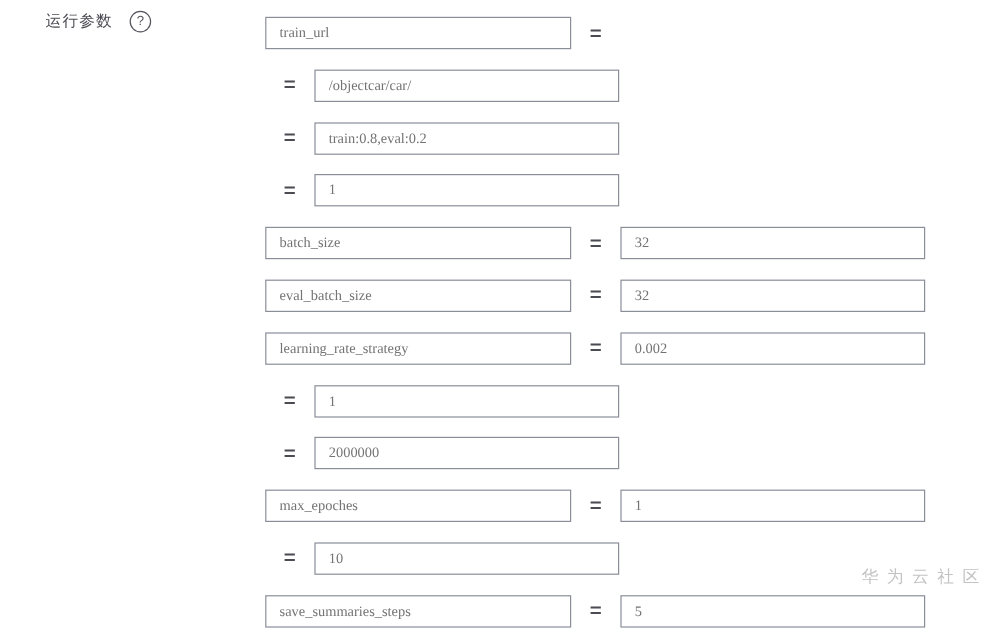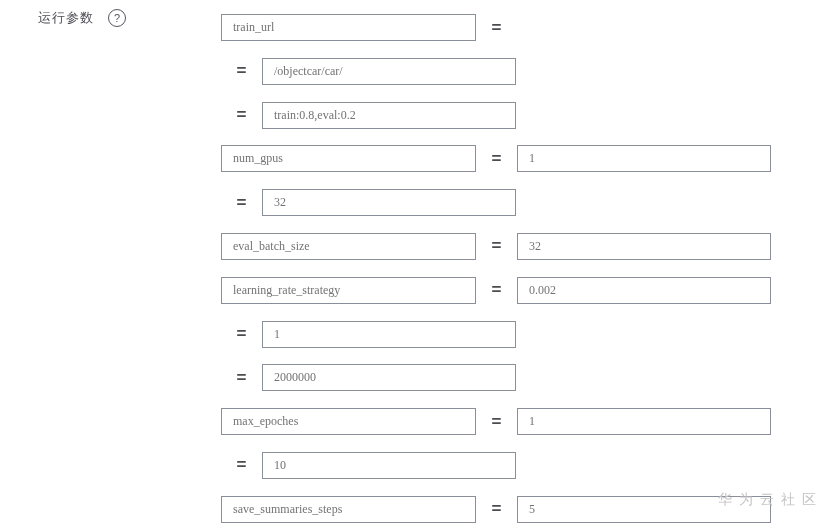--- a/index.html
+++ b/index.html
@@ -71,21 +71,21 @@
   .eqwrap {
     width: 41px;
     text-align: center;
     font-weight: bold;
     font-size: 17px;
     color: #4b4b52;
     user-select: none;
   }
   .watermark {
     position: absolute;
-    top: 491px;
+    top: 472px;
     right: 5px;
     font-size: 14px;
     letter-spacing: 7px;
     color: #c3c3c3;
     z-index: 5;
     pointer-events: none;
   }
 </style>
 </head>
 <body>
@@ -107,26 +107,26 @@
     <span class="eqwrap">=</span>
     <input class="field val" type="text" value="/objectcar/car/" style="">
   </div>
 
   <div class="row">
     <span class="eqwrap">=</span>
     <input class="field val" type="text" value="train:0.8,eval:0.2" style="">
   </div>
 
   <div class="row">
-    <input class="field key" type="text" value="num_gpus" style="">
     <span class="eqwrap">=</span>
     <input class="field val" type="text" value="1" style="">
   </div>
 
   <div class="row">
+    <input class="field key" type="text" value="batch_size" style="">
     <span class="eqwrap">=</span>
     <input class="field val" type="text" value="32" style="">
   </div>
 
   <div class="row">
     <input class="field key" type="text" value="eval_batch_size" style="">
     <span class="eqwrap">=</span>
     <input class="field val" type="text" value="32" style="">
   </div>
 

